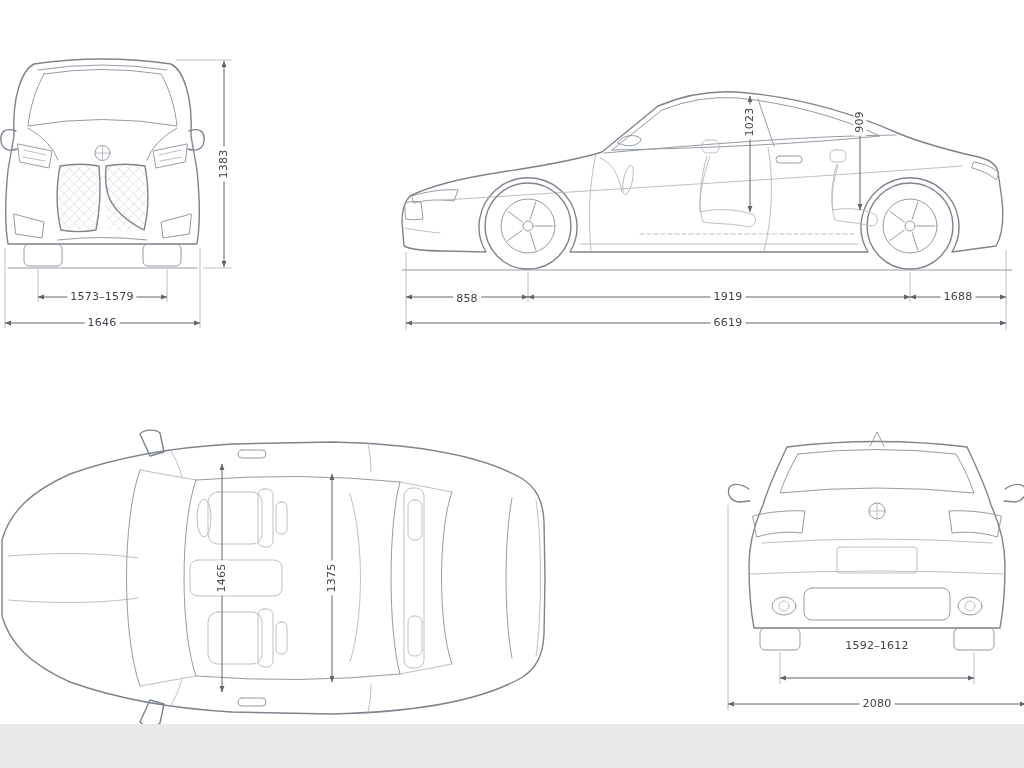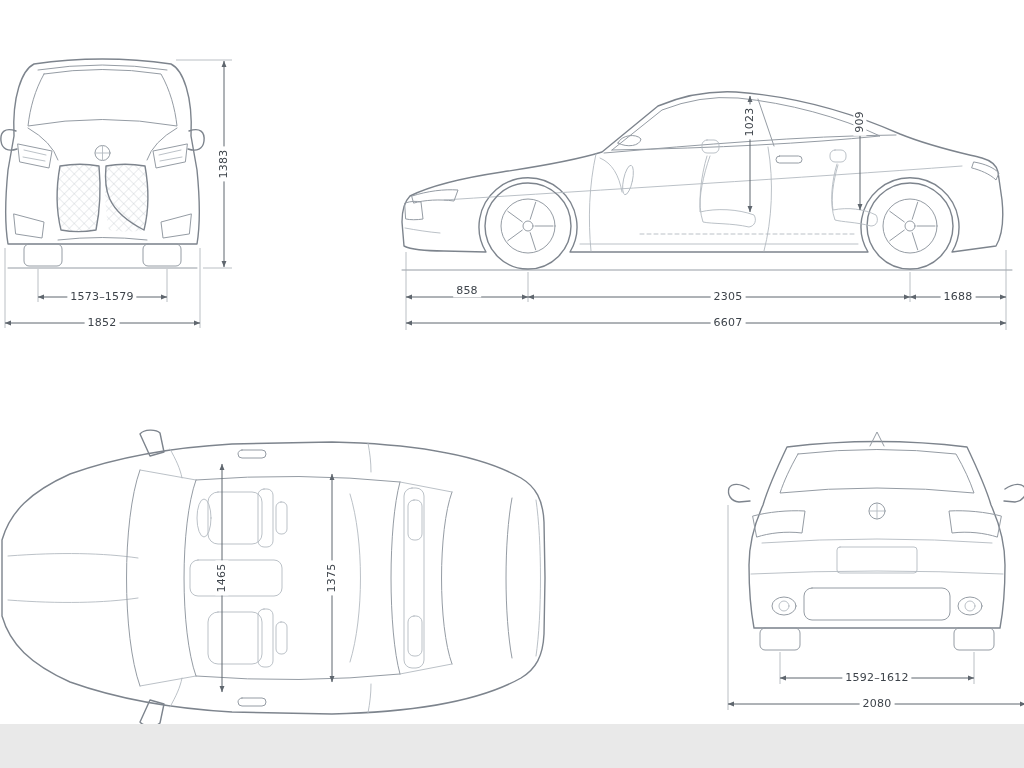--- a/index.html
+++ b/index.html
@@ -186,28 +186,28 @@
     </g>
     <g transform="translate(-8,0)">
       <path class="ln-ext" d="M788 652 V684 M982 652 V684 M736 505 V710 M1034 505 V710"></path>
       <line class="ln-dim arrows" x1="788" y1="678" x2="982" y2="678"></line>
       <line class="ln-dim arrows" x1="736" y1="704" x2="1034" y2="704"></line>
     </g>
   </svg>
 
   <div class="dim-label vert" style="left:224px;top:164px">1383</div>
   <div class="dim-label" style="left:102px;top:297px">1573–1579</div>
-  <div class="dim-label" style="left:102px;top:323px">1852</div>
+  <div class="dim-label" style="left:102px;top:323px">1646</div>
 
   <div class="dim-label vert" style="left:750px;top:122px">1023</div>
   <div class="dim-label vert" style="left:860px;top:122px">909</div>
-  <div class="dim-label" style="left:467px;top:291px">858</div>
-  <div class="dim-label" style="left:728px;top:297px">2305</div>
+  <div class="dim-label" style="left:467px;top:299px">858</div>
+  <div class="dim-label" style="left:728px;top:297px">1919</div>
   <div class="dim-label" style="left:958px;top:297px">1688</div>
-  <div class="dim-label" style="left:728px;top:323px">6607</div>
+  <div class="dim-label" style="left:728px;top:323px">6619</div>
 
   <div class="dim-label vert" style="left:222px;top:578px">1465</div>
   <div class="dim-label vert" style="left:332px;top:578px">1375</div>
 
-  <div class="dim-label" style="left:877px;top:678px">1592–1612</div>
+  <div class="dim-label" style="left:877px;top:646px">1592–1612</div>
   <div class="dim-label" style="left:877px;top:704px">2080</div>
 
 </div>
 
 </body></html>

